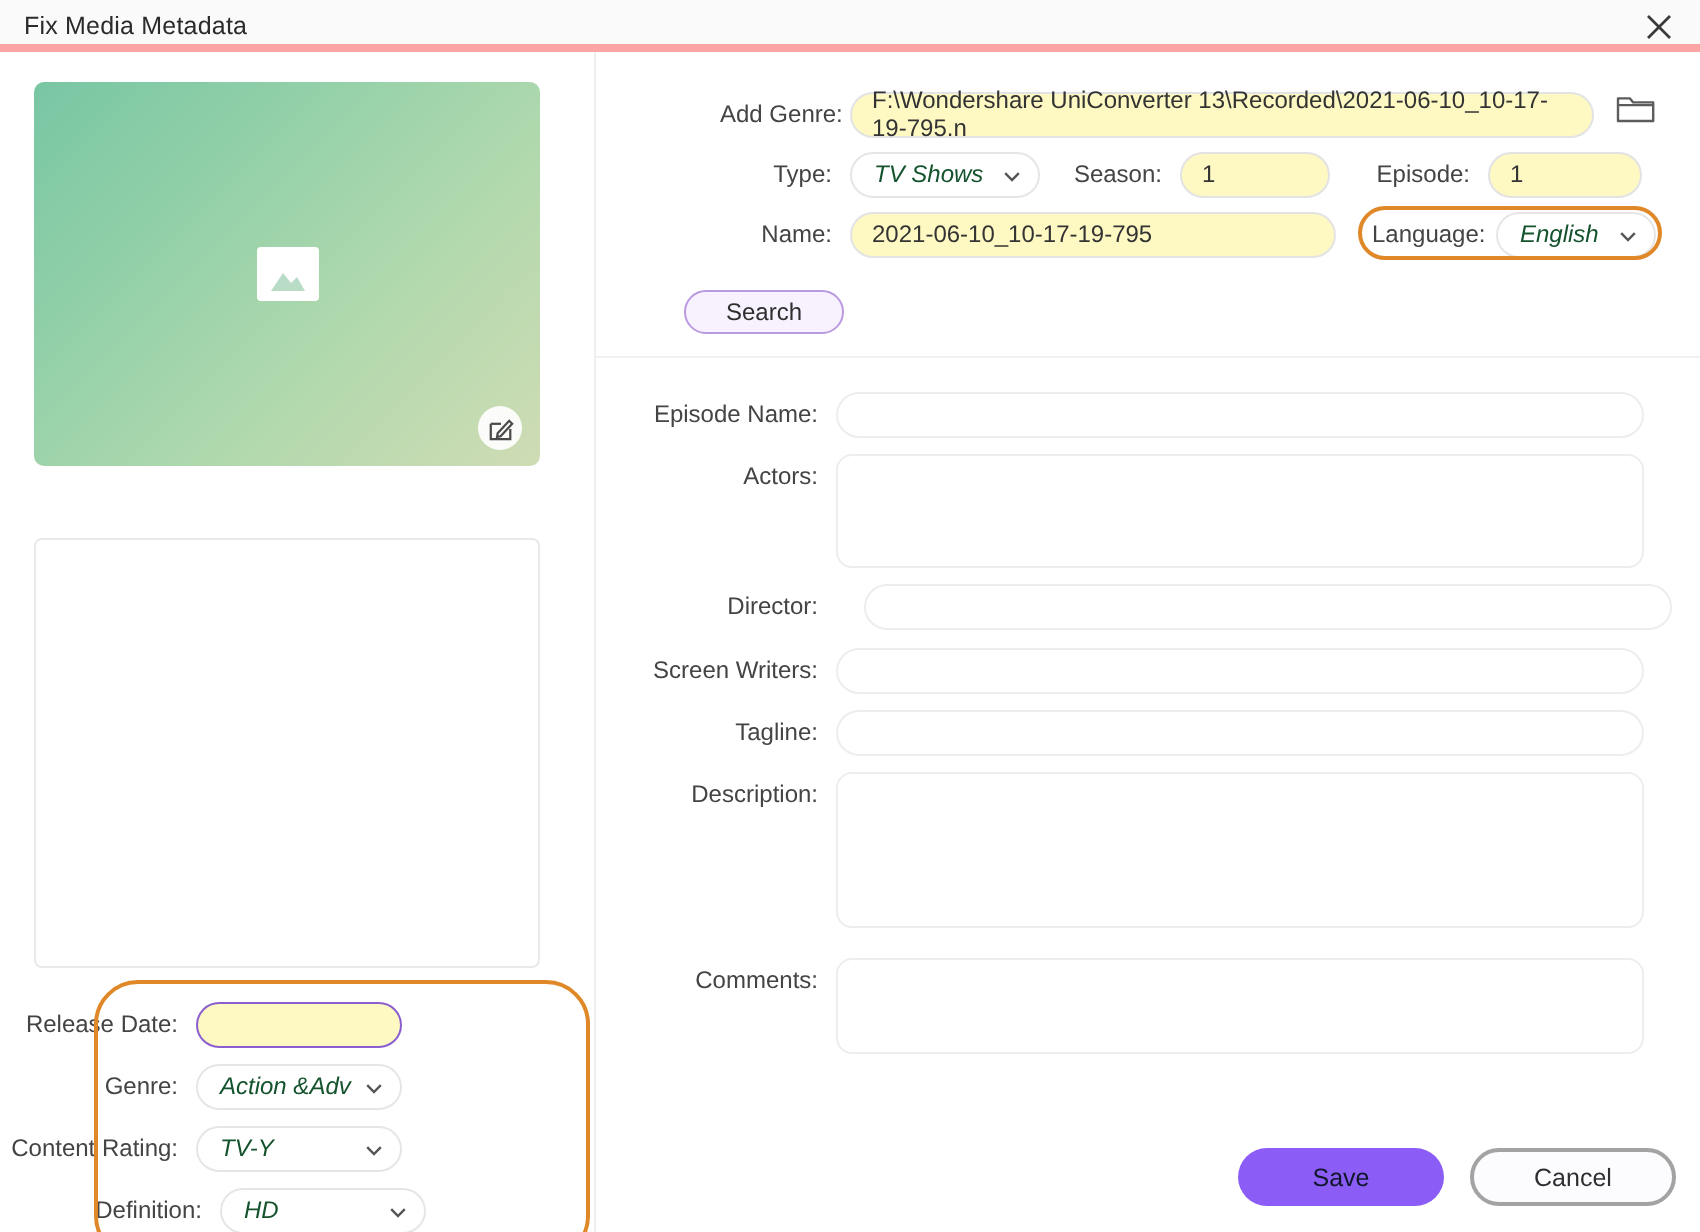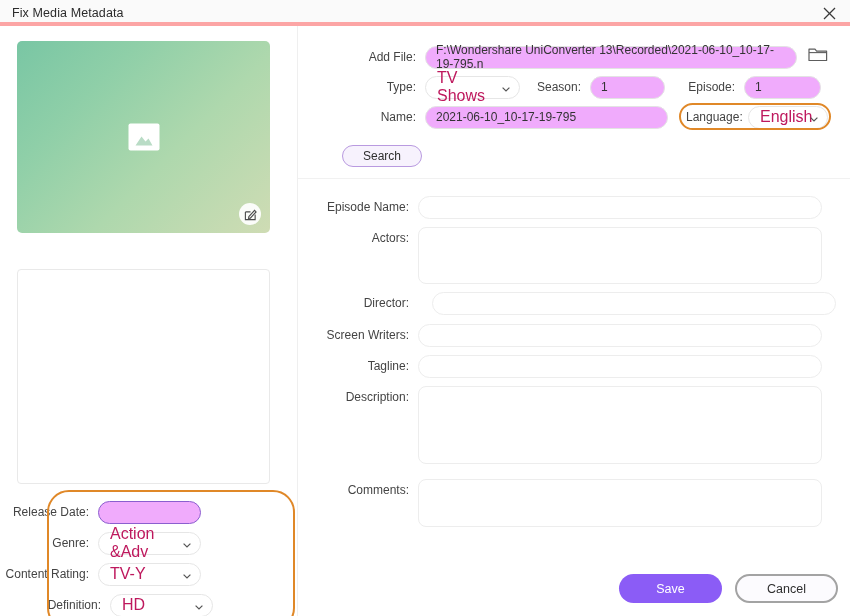--- a/index.html
+++ b/index.html
@@ -126,45 +126,46 @@
     font-size: 12px;
     color: #444;
     white-space: nowrap;
   }
 
   
   .pill {
     height: 23px;
     border: 1px solid #e3e3e3;
     border-radius: 12px;
-    background: #f0abfc;
+    background: #fef9c3;
     font-family: "Liberation Sans", sans-serif;
     font-size: 12px;
     color: #333;
     padding: 0 10px;
     outline: none;
     display: flex;
     align-items: center;
   }
   .pill.focused {
     border: 1.6px solid #8b5fcf;
   }
   .sel {
     position: relative;
     height: 23px;
     border: 1px solid #e6e6e6;
     border-radius: 12px;
     background: #fff;
-    font-size: 16px;
-    color: #be185d;
+    font-size: 12px;
+    color: #14532d;
     padding: 0 22px 0 11px;
     display: flex;
     align-items: center;
     cursor: pointer;
     user-select: none;
+    font-style: italic;
   }
   .sel .caret {
     position: absolute;
     right: 9px; top: 50%;
     transform: translateY(-50%);
     display: block;
   }
 
   
   .rrow {
@@ -246,21 +247,21 @@
   }
 
   
   .btn-save {
     position: absolute;
     left: 619px; top: 574px;
     width: 103px; height: 29px;
     border: none;
     border-radius: 15px;
     background: #8b5cf6;
-    color: #ffffff;
+    color: #0f172a;
     font-size: 12.5px;
     font-family: "Liberation Sans", sans-serif;
     cursor: pointer;
   }
   .btn-cancel {
     position: absolute;
     left: 735px; top: 574px;
     width: 103px; height: 29px;
     border: 2px solid #a3a3a3;
     border-radius: 15px;
@@ -346,21 +347,21 @@
   </div>
 
   <div class="hl-left"></div>
 </div>
 
 <div class="divider-v"></div>
 
 <div class="right-panel"></div>
 
 <div class="rrow" style="left:360px; top:45px;">
-  <div class="rlabel" style="width:65px;">Add File:</div>
+  <div class="rlabel" style="width:65px;">Add Genre:</div>
   <div class="pill" style="width:372px;">F:\Wondershare UniConverter 13\Recorded\2021-06-10_10-17-19-795.n</div>
 </div>
 <div class="folder-btn">
   <svg width="20" height="17" viewBox="0 0 20 17" aria-hidden="true">
     <path d="M1 14.5 V3.2 H7 L8.6 5.2 H18.6 V14.5 Z" fill="none" stroke="#5d5d5d" stroke-width="1.2" stroke-linejoin="round"></path>
     <path d="M1 6.6 H18.6" fill="none" stroke="#5d5d5d" stroke-width="1.1"></path>
   </svg>
 </div>
 
 <div class="rrow" style="left:360px; top:75px;">

